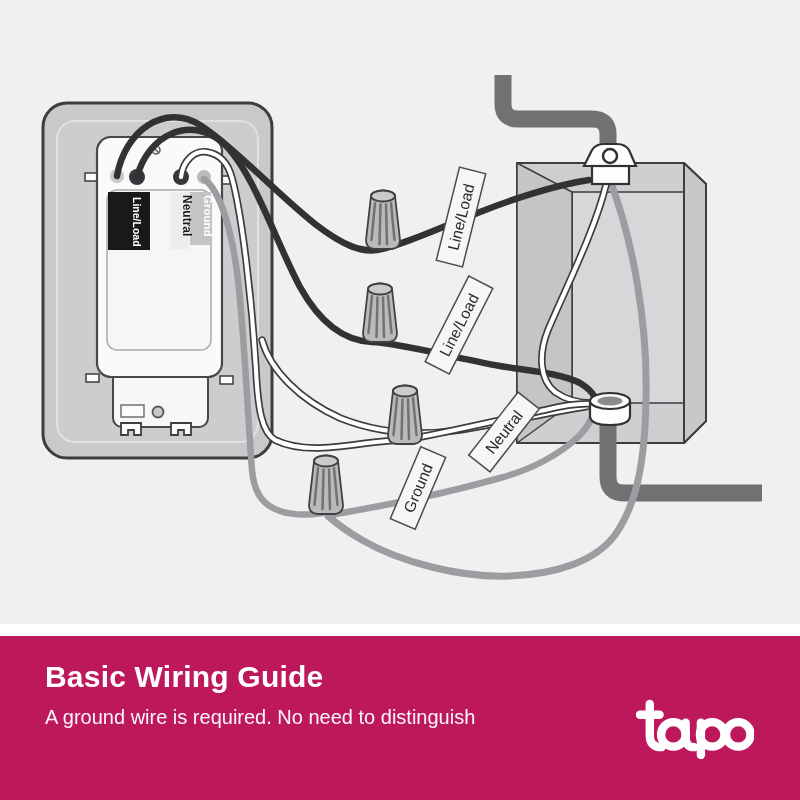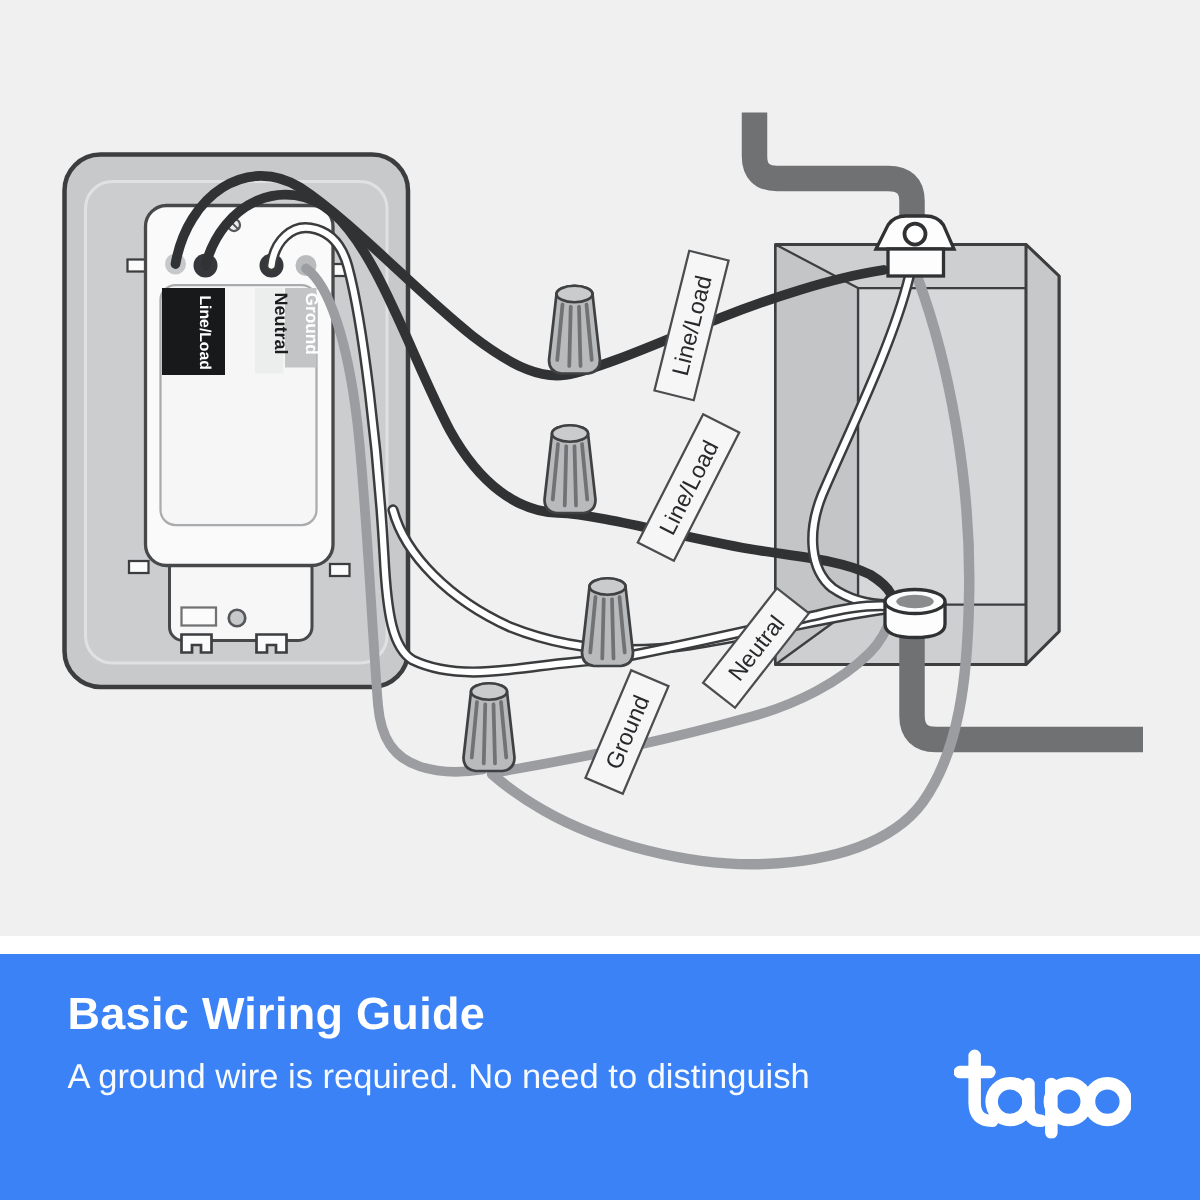--- a/index.html
+++ b/index.html
@@ -1,20 +1,20 @@
 <!DOCTYPE html>
 <html><head>
 <meta charset="utf-8">
 <style>
   html,body{margin:0;padding:0;background:#ffffff;font-family:"Liberation Sans",sans-serif;}
   .stage{position:relative;width:800px;height:800px;background:#ffffff;overflow:hidden;}
   .diagram{position:absolute;top:0;left:0;}
-  .banner{position:absolute;left:0;top:636px;width:800px;height:164px;background:#3b82f6;}
+  .banner{position:absolute;left:0;top:636px;width:800px;height:164px;background:#be185d;}
   .banner-title{position:absolute;left:45px;top:24px;color:#ffffff;font-size:30px;font-weight:600;letter-spacing:.2px;}
-  .banner-desc{position:absolute;left:45px;top:66px;color:rgba(255,255,255,.96);font-size:23px;font-weight:400;line-height:31px;}
+  .banner-desc{position:absolute;left:45px;top:66px;color:rgba(255,255,255,.96);font-size:20px;font-weight:400;line-height:31px;}
   .banner-logo{position:absolute;right:46px;top:62px;}
   svg text{font-family:"Liberation Sans",sans-serif;}
 </style>
 </head>
 <body>
 
 <div class="stage">
 
   <svg class="diagram" width="800" height="626" viewBox="0 0 800 626">
 

